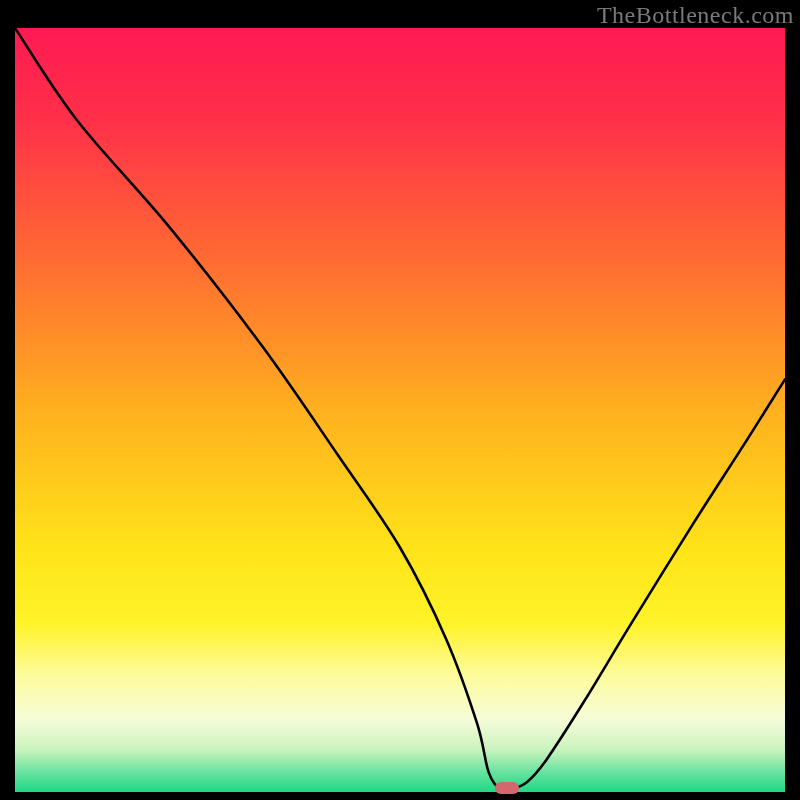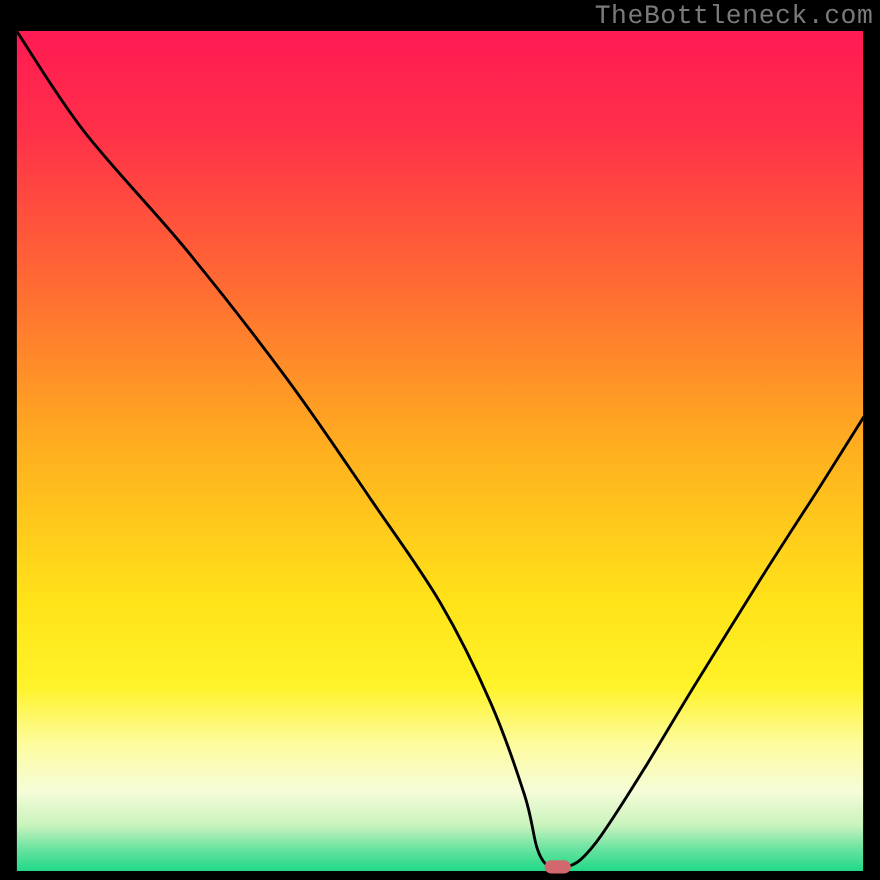--- a/index.html
+++ b/index.html
@@ -14,21 +14,21 @@
     position: relative;
     width: 800px;
     height: 800px;
     background: #000;
   }
   .watermark {
     position: absolute;
     top: 2px;
     right: 6px;
     color: #7a7a7a;
-    font-family: Liberation Mono, monospace;
+    font-family: Liberation Serif, serif;
     font-size: 24px;
     letter-spacing: 0.5px;
     user-select: none;
   }
   .plot {
     position: absolute;
     left: 15px;
     top: 28px;
     width: 770px;
     height: 764px;

